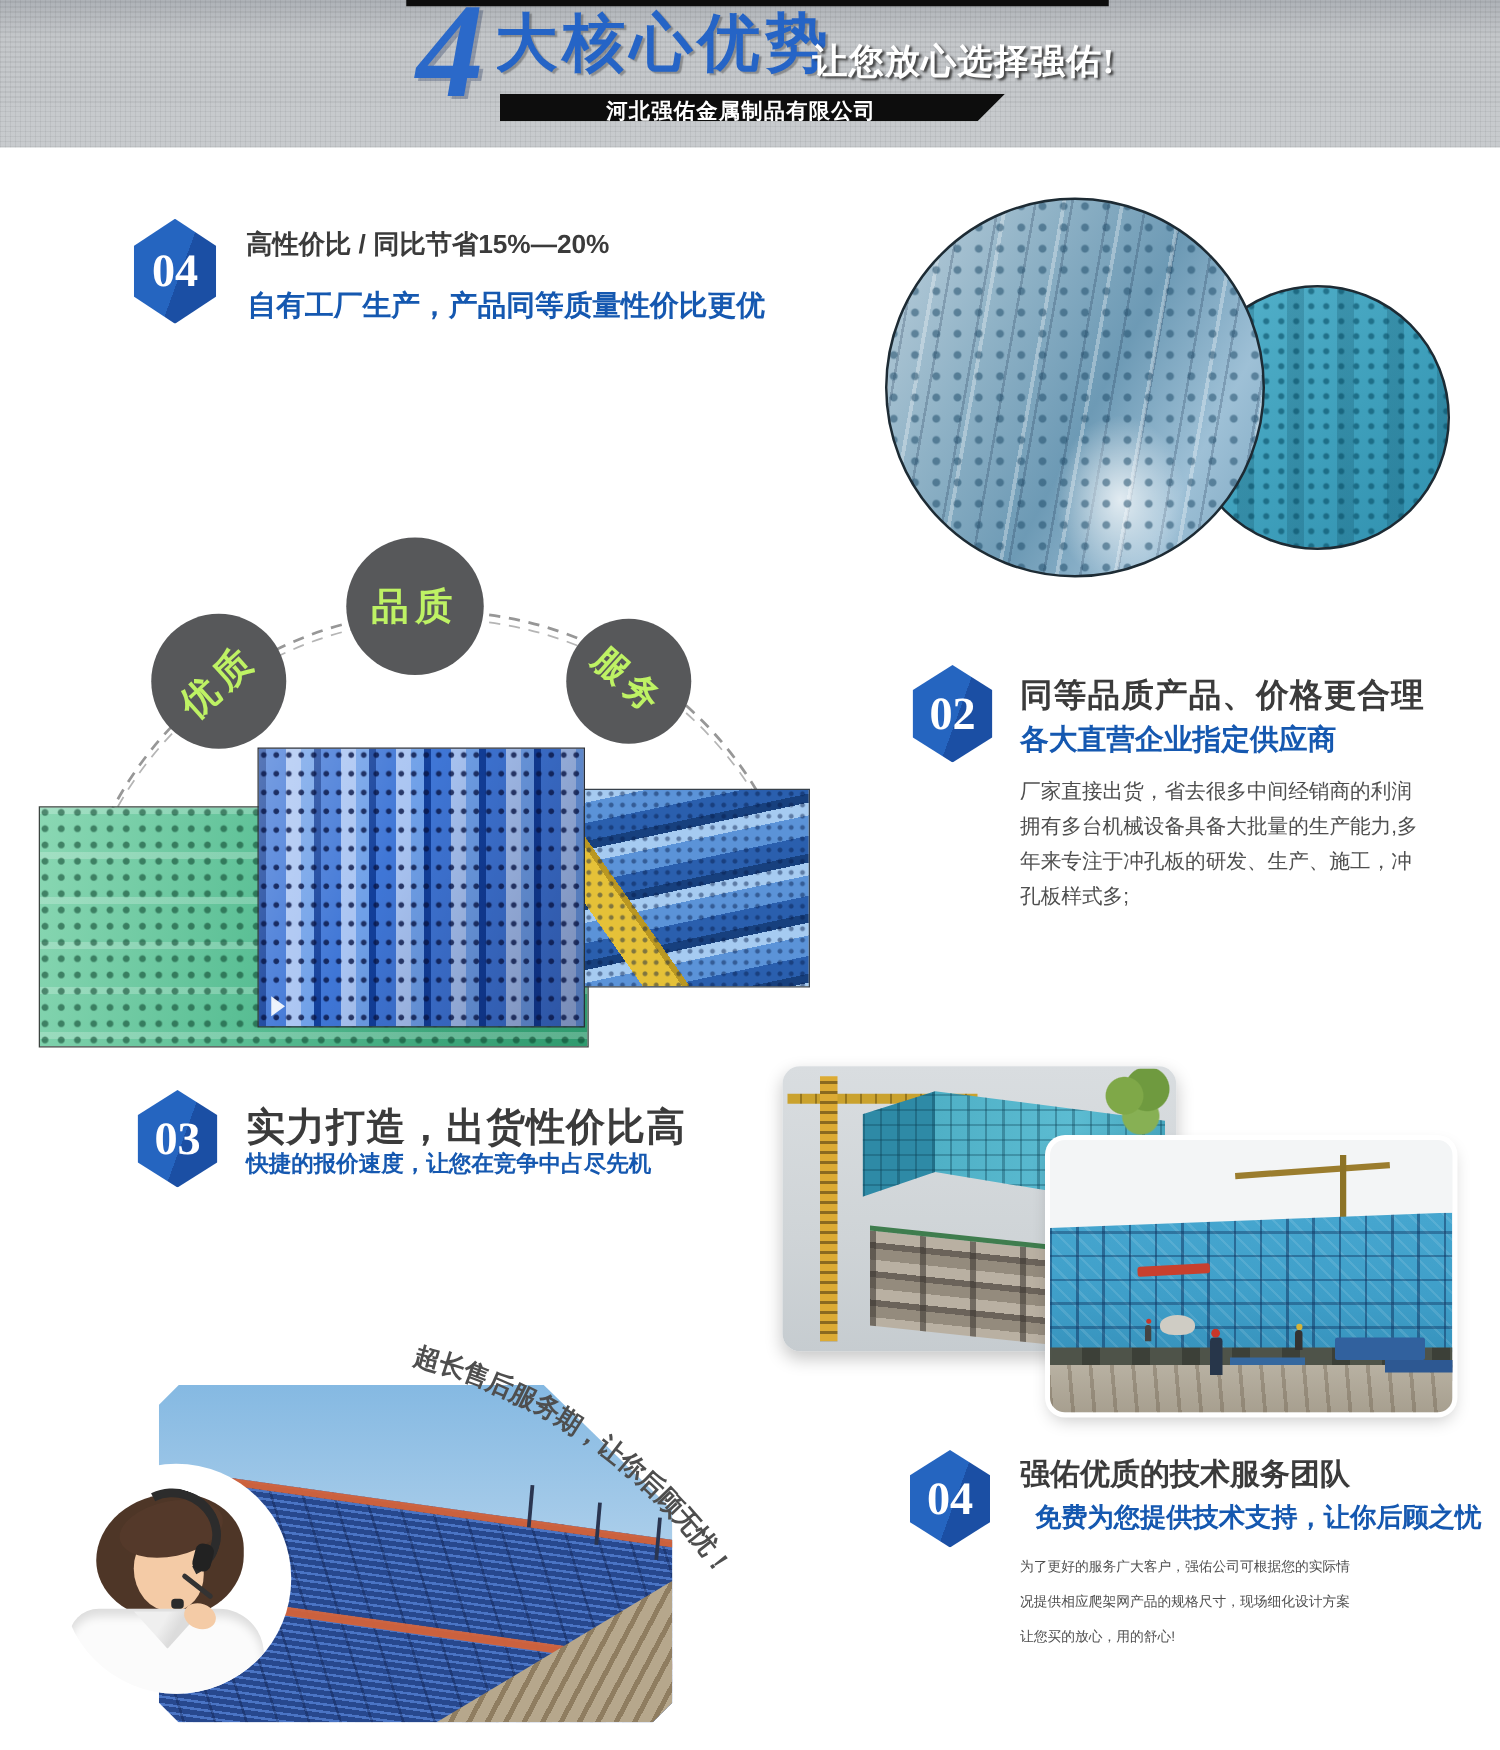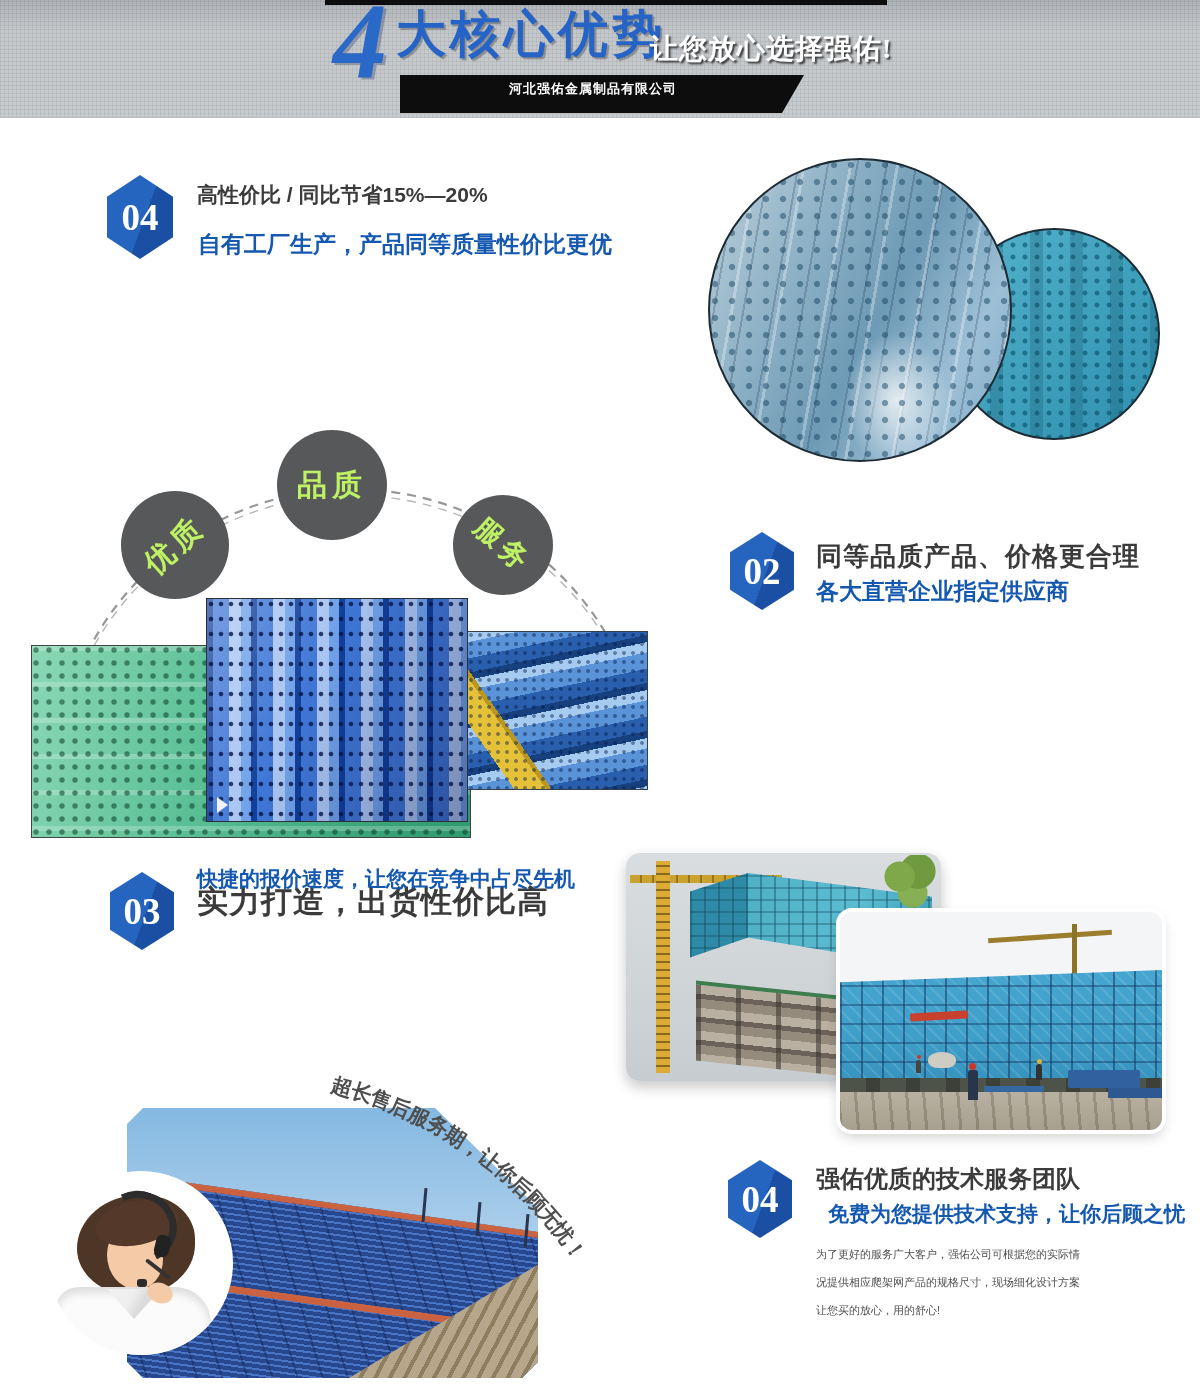--- a/index.html
+++ b/index.html
@@ -31,24 +31,24 @@
     font-size:50px; line-height:52px; color:#2564c6; letter-spacing:4px;
     text-shadow:2px 2px 1px rgba(40,40,40,.35);
   }
   .h-slogan {
     position:absolute; left:650px; top:30px;
     font-family:"Liberation Serif", serif; font-weight:bold;
     font-size:28px; color:#ffffff; letter-spacing:1px;
     text-shadow:2px 2px 2px rgba(45,45,45,.9);
   }
   .banner {
-    position:absolute; left:400px; top:75px; width:404px; height:38px;
+    position:absolute; left:400px; top:75px; width:404px; height:22px;
     background:#0d0d0d; color:#fff;
     clip-path:polygon(0 0,100% 0,calc(100% - 22px) 100%,0 100%);
-    font-size:13px; font-weight:bold; letter-spacing:1px;
+    font-size:17px; font-weight:bold; letter-spacing:1px;
     text-align:center; line-height:27px; padding-right:18px;
   }
 
   
   .hex {
     position:absolute; width:66px; height:84px;
     background:linear-gradient(110deg,#2565c0 55%,#1b4fa4 55%);
     clip-path:polygon(50% 0,100% 26%,100% 74%,50% 100%,0 74%,0 26%);
     display:flex; align-items:center; justify-content:center;
     color:#fff; font-family:"Liberation Serif", serif; font-weight:bold; font-size:37px;
@@ -260,26 +260,30 @@
   </div>
 
   <div class="circle-photo cp-small"></div>
   <div class="circle-photo cp-big"></div>
 
   <div class="hex" style="left:730px;top:532px;width:64px;height:78px;">
     <span>02</span>
   </div>
   <div class="adv-title t-serif" style="left:816px;top:539px;font-size:26px;letter-spacing:1px;">同等品质产品、价格更合理</div>
   <div class="adv-sub" style="left:816px;top:576px;font-size:23px;">各大直营企业指定供应商</div>
+  <div class="adv-body" style="left:816px;top:619px;width:330px;font-size:16.5px;line-height:28px;">厂家直接出货，省去很多中间经销商的利润
+拥有多台机械设备具备大批量的生产能力,多
+年来专注于冲孔板的研发、生产、施工，冲
+孔板样式多;</div>
 
   <div class="hex" style="left:110px;top:872px;width:64px;height:78px;">
     <span>03</span>
   </div>
   <div class="adv-title t-serif" style="left:197px;top:881px;font-size:31px;letter-spacing:1px;">实力打造，出货性价比高</div>
-  <div class="adv-sub" style="left:197px;top:865px;font-size:21px;">快捷的报价速度，让您在竞争中占尽先机</div>
+  <div class="adv-sub" style="left:197px;top:919px;font-size:18px;">快捷的报价速度，让您在竞争中占尽先机</div>
 
   <div class="photo1">
     <div class="p1-jib"></div>
     <div class="p1-mast"></div>
     <div class="p1-build"></div>
     <div class="p1-floors"></div>
     <div class="p1-tree"></div>
   </div>
   <div class="photo2">
     <div class="p2-jib"></div>

